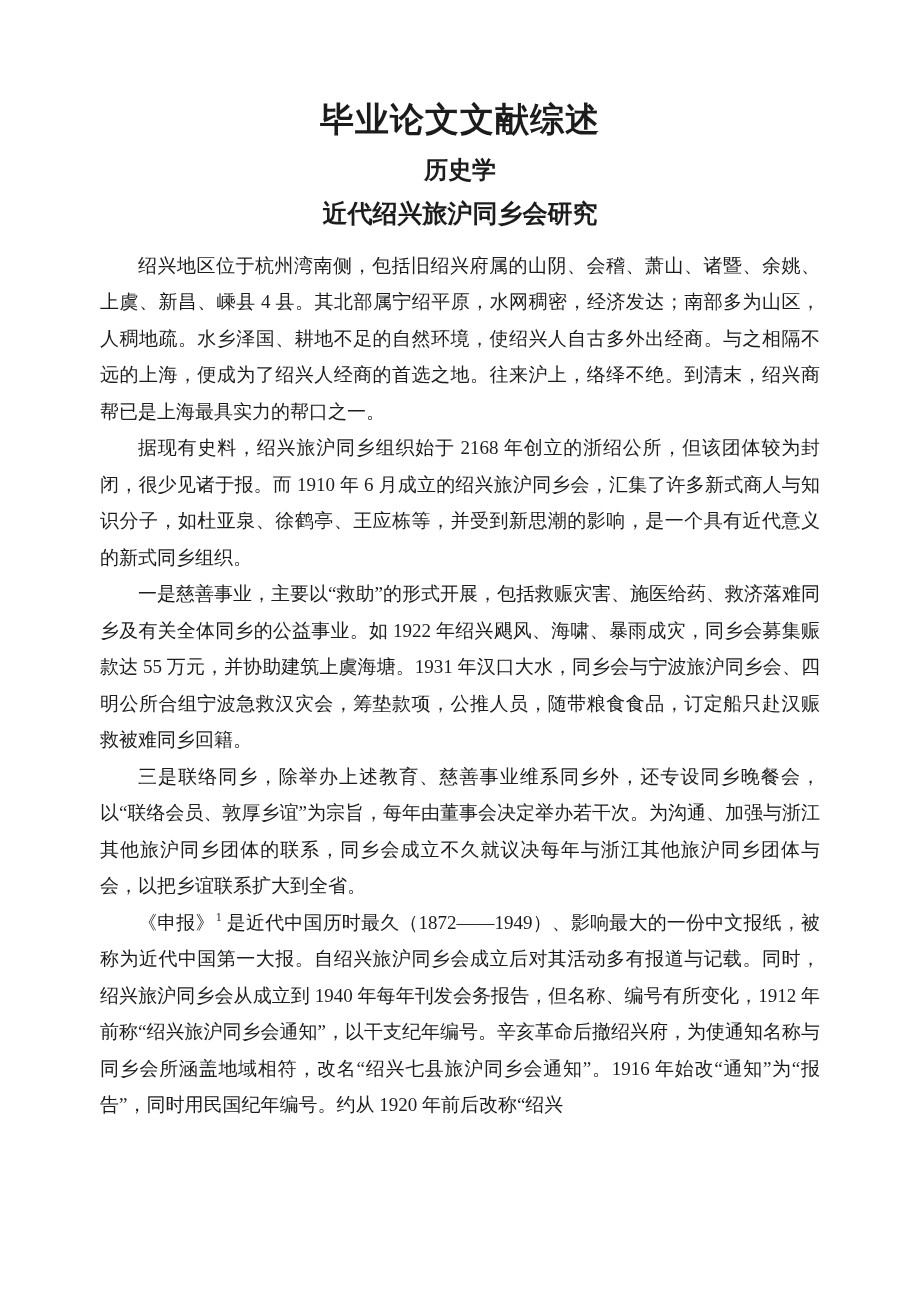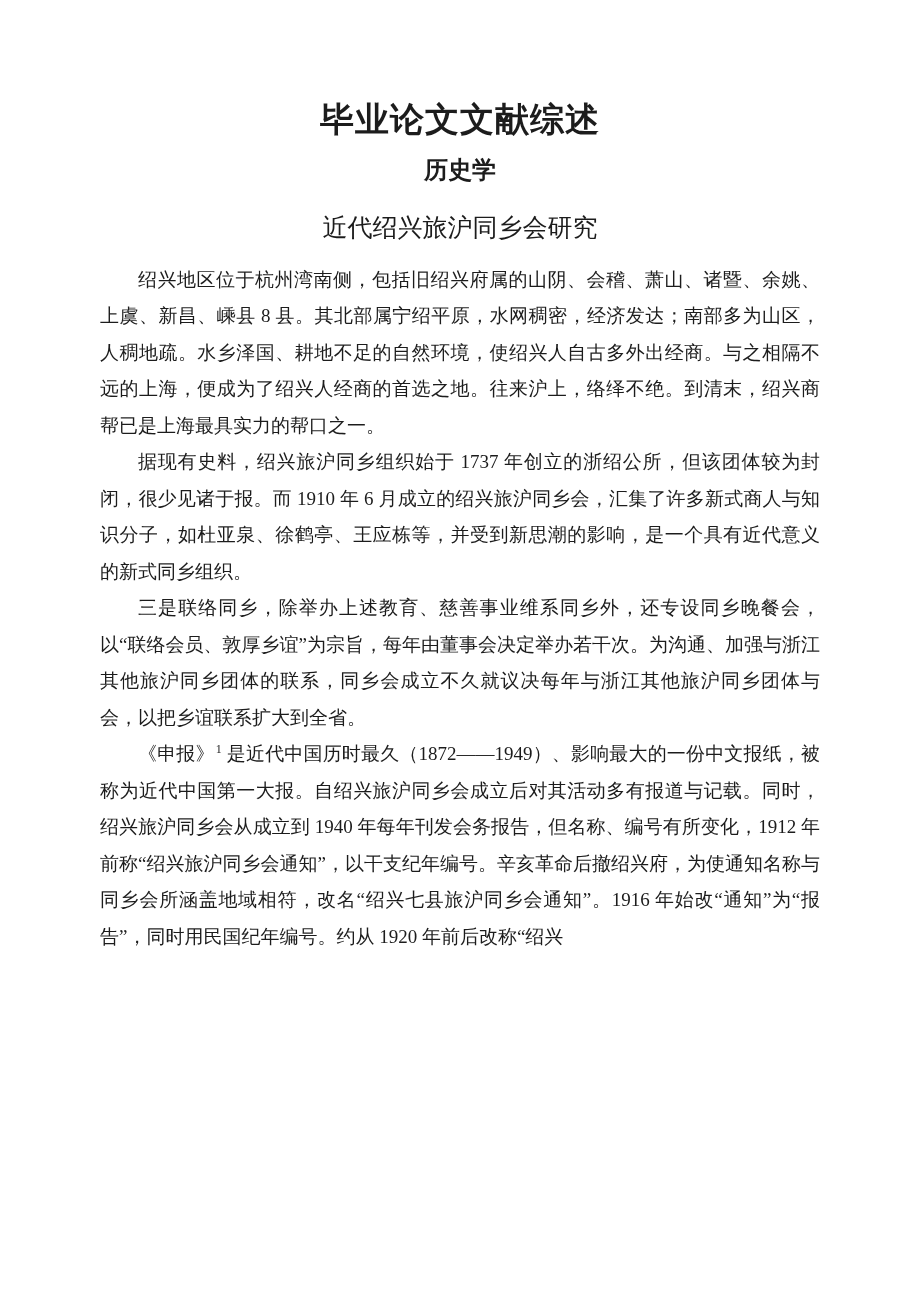--- a/index.html
+++ b/index.html
@@ -27,25 +27,25 @@
     letter-spacing: 1px;
   }
   .subject-heading {
     margin: 15px 0 0 0;
     text-align: center;
     font-size: 24px;
     line-height: 1.2;
     font-weight: bold;
   }
   .thesis-title-heading {
-    margin: 28px 0 0 0;
+    margin: 14px 0 0 0;
     text-align: center;
     font-size: 25px;
     line-height: 1.2;
-    font-weight: normal;
+    font-weight: bold;
   }
   .body-text {
     margin: 19px 100px 0 100px;
     font-size: 19px;
     line-height: 36.5px;
     text-align: justify;
   }
   .body-text p {
     margin: 0;
     padding: 0;
@@ -63,19 +63,20 @@
 
 <div class="page">
 
   <h1 class="doc-title">毕业论文文献综述</h1>
 
   <h2 class="subject-heading">历史学</h2>
 
   <h2 class="thesis-title-heading">近代绍兴旅沪同乡会研究</h2>
 
   <div class="body-text">
-    <p>绍兴地区位于杭州湾南侧，包括旧绍兴府属的山阴、会稽、萧山、诸暨、余姚、上虞、新昌、嵊县 8 县。其北部属宁绍平原，水网稠密，经济发达；南部多为山区，人稠地疏。水乡泽国、耕地不足的自然环境，使绍兴人自古多外出经商。与之相隔不远的上海，便成为了绍兴人经商的首选之地。往来沪上，络绎不绝。到清末，绍兴商帮已是上海最具实力的帮口之一。</p>
-    <p>据现有史料，绍兴旅沪同乡组织始于 1737 年创立的浙绍公所，但该团体较为封闭，很少见诸于报。而 1910 年 6 月成立的绍兴旅沪同乡会，汇集了许多新式商人与知识分子，如杜亚泉、徐鹤亭、王应栋等，并受到新思潮的影响，是一个具有近代意义的新式同乡组织。</p>
+    <p>绍兴地区位于杭州湾南侧，包括旧绍兴府属的山阴、会稽、萧山、诸暨、余姚、上虞、新昌、嵊县 4 县。其北部属宁绍平原，水网稠密，经济发达；南部多为山区，人稠地疏。水乡泽国、耕地不足的自然环境，使绍兴人自古多外出经商。与之相隔不远的上海，便成为了绍兴人经商的首选之地。往来沪上，络绎不绝。到清末，绍兴商帮已是上海最具实力的帮口之一。</p>
+    <p>据现有史料，绍兴旅沪同乡组织始于 2168 年创立的浙绍公所，但该团体较为封闭，很少见诸于报。而 1910 年 6 月成立的绍兴旅沪同乡会，汇集了许多新式商人与知识分子，如杜亚泉、徐鹤亭、王应栋等，并受到新思潮的影响，是一个具有近代意义的新式同乡组织。</p>
+    <p>一是慈善事业，主要以“救助”的形式开展，包括救赈灾害、施医给药、救济落难同乡及有关全体同乡的公益事业。如 1922 年绍兴飓风、海啸、暴雨成灾，同乡会募集赈款达 55 万元，并协助建筑上虞海塘。1931 年汉口大水，同乡会与宁波旅沪同乡会、四明公所合组宁波急救汉灾会，筹垫款项，公推人员，随带粮食食品，订定船只赴汉赈救被难同乡回籍。</p>
     <p>三是联络同乡，除举办上述教育、慈善事业维系同乡外，还专设同乡晚餐会，以“联络会员、敦厚乡谊”为宗旨，每年由董事会决定举办若干次。为沟通、加强与浙江其他旅沪同乡团体的联系，同乡会成立不久就议决每年与浙江其他旅沪同乡团体与会，以把乡谊联系扩大到全省。</p>
     <p><span>《申报》</span><sup class="footnote-ref">1</sup><span>是近代中国历时最久（1872——1949）、影响最大的一份中文报纸，被称为近代中国第一大报。自绍兴旅沪同乡会成立后对其活动多有报道与记载。同时，绍兴旅沪同乡会从成立到 1940 年每年刊发会务报告，但名称、编号有所变化，1912 年前称“绍兴旅沪同乡会通知”，以干支纪年编号。辛亥革命后撤绍兴府，为使通知名称与同乡会所涵盖地域相符，改名“绍兴七县旅沪同乡会通知”。1916 年始改“通知”为“报告”，同时用民国纪年编号。约从 1920 年前后改称“绍兴</span></p>
   </div>
 
 </div>
 
 </body></html>

